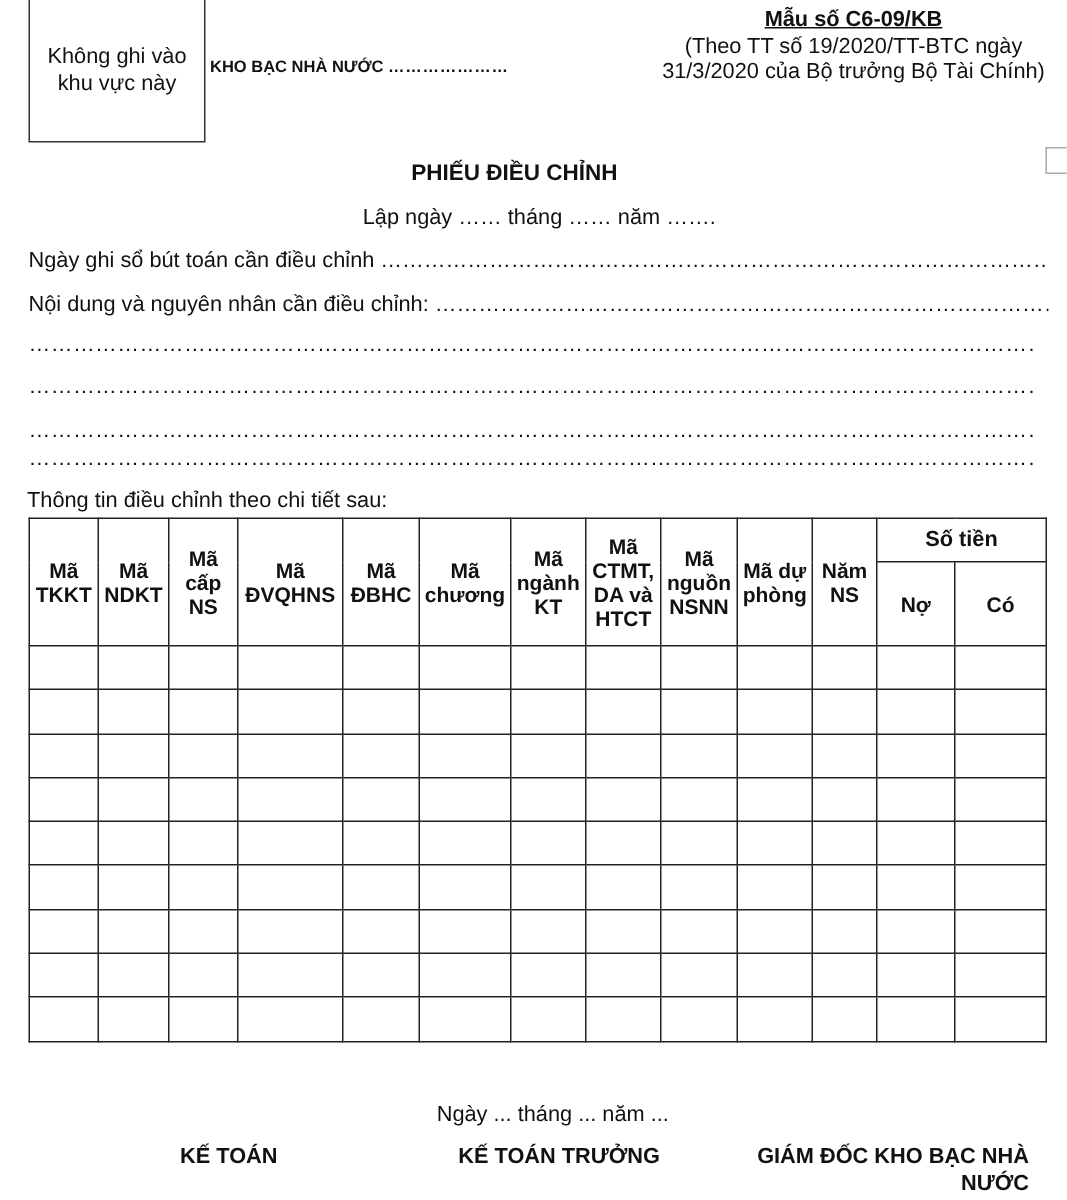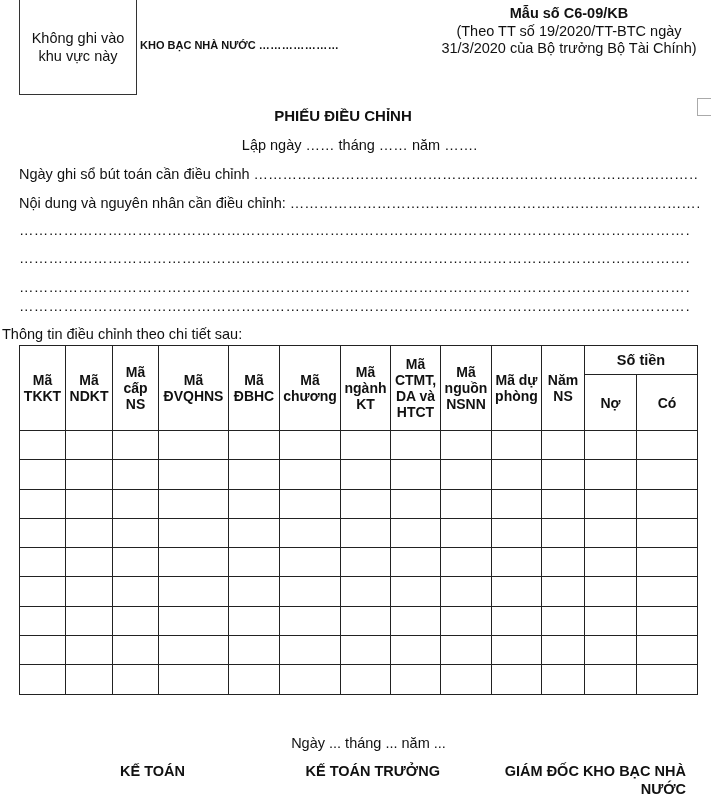--- a/index.html
+++ b/index.html
@@ -5,27 +5,27 @@
   html, body { margin:0; padding:0; background:#ffffff; }
   body { width:711px; height:800px; position:relative; overflow:hidden;
          font-family:"Liberation Sans", sans-serif; color:#111; }
   .abs { position:absolute; }
   .nowrite-box { left:19px; top:-2px; width:118px; height:97px; border:1px solid #333;
                  display:flex; align-items:center; justify-content:center; text-align:center;
                  font-size:14.5px; line-height:18px; box-sizing:border-box; }
   .treasury { left:140px; top:39px; font-size:11px; font-weight:bold; white-space:nowrap; }
   .treasury .dots { font-weight:bold; letter-spacing:0.5px; }
   .form-info { left:436px; top:5px; width:266px; text-align:center; font-size:14.5px; line-height:17.5px; }
-  .form-info .code { font-weight:bold; }
+  .form-info .code { font-weight:bold;text-decoration:underline; }
   .corner-mark { left:697px; top:98px; width:16px; height:18px; border:1.5px solid #aaa; border-right:none; box-sizing:border-box; }
   .title { left:0; width:686px; top:107px; text-align:center; font-weight:bold; font-size:15px; }
   .date-line { left:4px; width:711px; top:137px; text-align:center; font-size:14.5px; }
   .line { left:19px; width:680px; font-size:14.5px; white-space:nowrap; overflow:hidden; }
   .dotline { left:19px; width:672px; font-size:14.5px; white-space:nowrap; overflow:hidden; letter-spacing:0.3px; }
-  .detail-label { left:2px; top:326px; font-size:14.5px; }
+  .detail-label { left:18px; top:326px; font-size:14.5px; }
 
   table.grid { position:absolute; left:19px; top:345px; border-collapse:collapse; table-layout:fixed; }
   table.grid td, table.grid th { border:1.3px solid #222; padding:0; text-align:center;
             font-size:14px; font-weight:bold; line-height:16px; overflow:visible; white-space:normal; }
   table.grid th { vertical-align:middle; }
   table.grid tbody td { height:28.3px; }
   table.grid { border:1.5px solid #555; }
 
   .footer-date { left:0; width:695px; top:735px; text-align:center; font-size:14.5px;padding-left:21px; }
   .sig { font-weight:bold; font-size:14.5px; text-align:right; line-height:18px; top:762px; }

